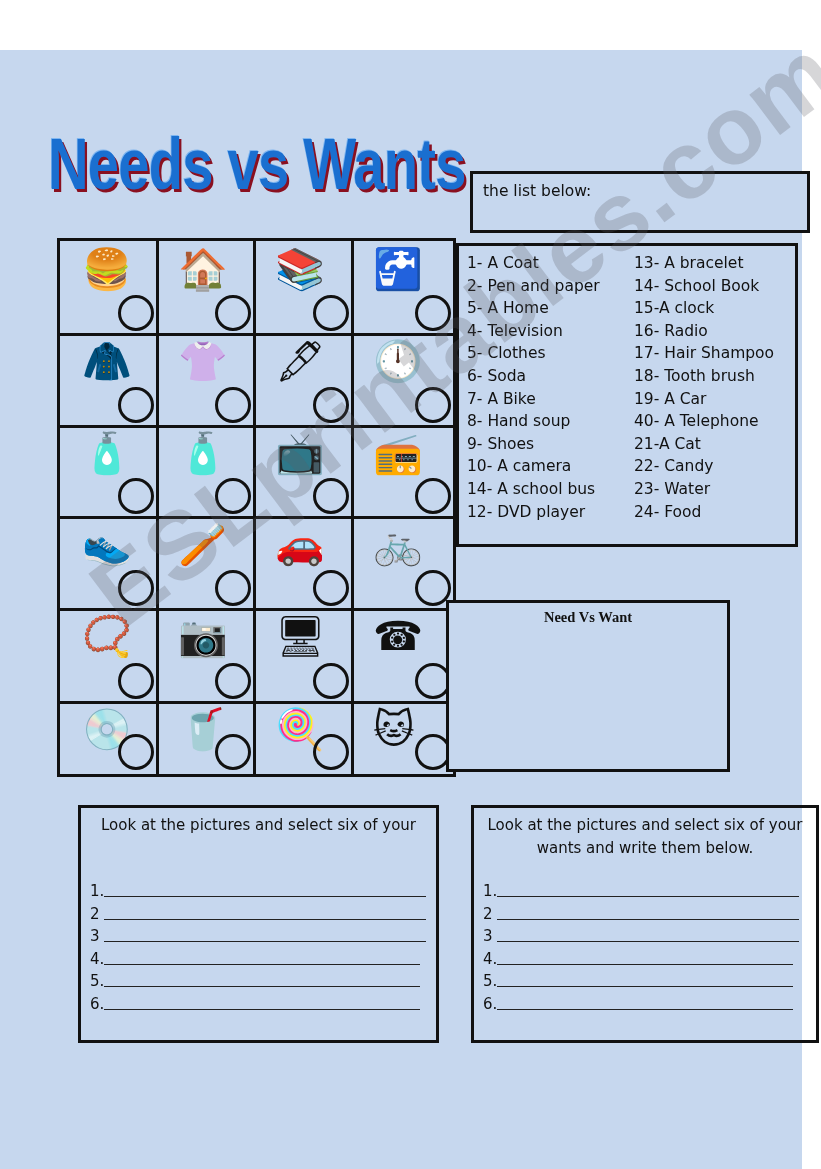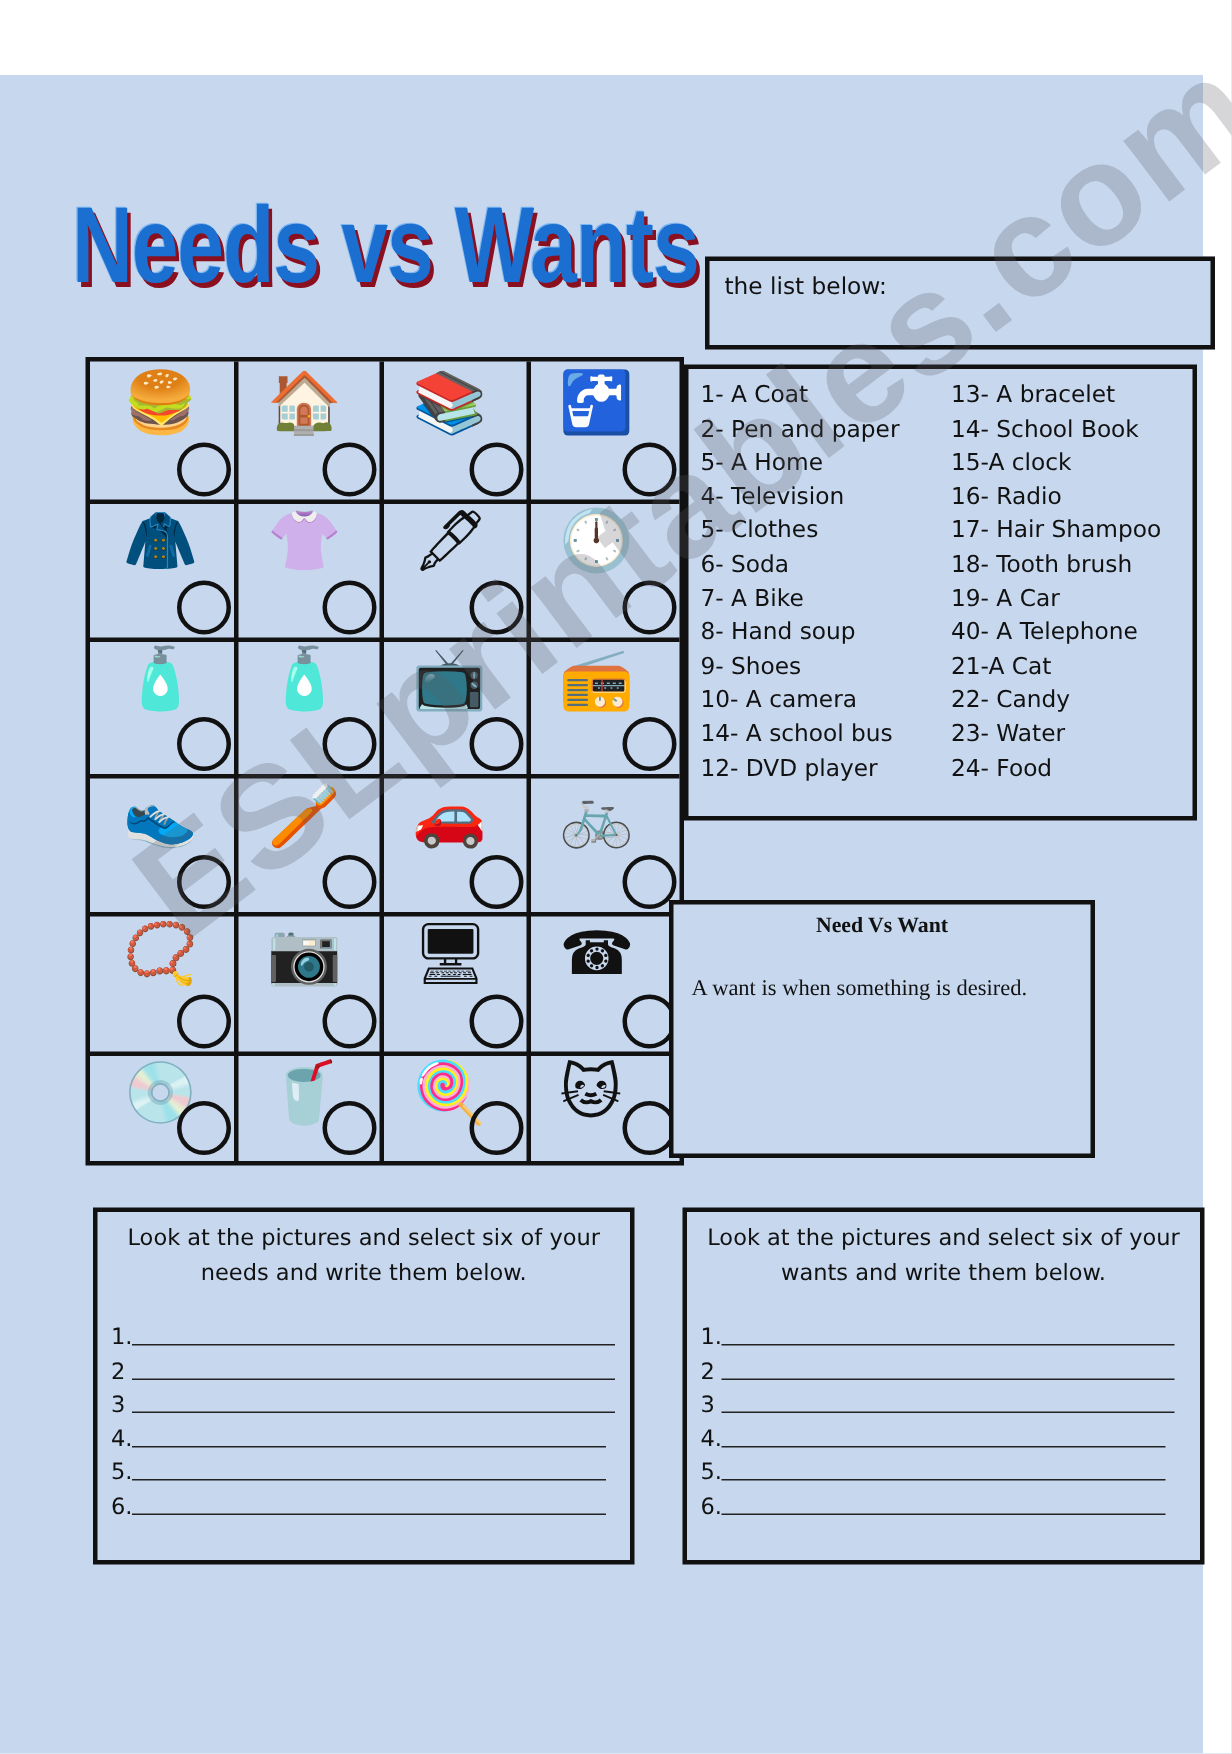--- a/index.html
+++ b/index.html
@@ -17,21 +17,21 @@
   .wl-col div { white-space:nowrap; }
   .defbox { left:446px; top:600px; width:284px; height:172px;font-family:Liberation Serif, serif; }
   .def-title { position:absolute; left:0; right:0; top:6px; text-align:center; font-weight:bold; font-size:14.5px; }
   .def-line { position:absolute; left:12px; font-size:15px; }
   .grid { position:absolute; left:57px; top:238px; width:399px; height:539px; border:3px solid #111; box-sizing:border-box; }
   .cell { position:absolute; box-sizing:border-box; }
   .vline { position:absolute; top:0; width:3px; height:100%; background:#111; }
   .hline { position:absolute; left:0; height:3px; width:100%; background:#111; }
   .circle { position:absolute; width:36px; height:36px; border:3px solid #111; border-radius:50%; box-sizing:border-box; }
   .pic { position:absolute; font-size:40px; line-height:1; }
-  .listbox { position:absolute; border:3px solid #111; box-sizing:border-box; }
+  .listbox { position:absolute; border:3px solid #111; box-sizing:border-box;margin-left:16px; }
   .lb-head { position:absolute; left:0; right:0; top:6px; text-align:center; font-size:15px; line-height:23px; }
   .lb-line { position:absolute; font-size:15px; }
   .lb-line .n { display:inline-block; }
   .lb-line .rule { position:absolute; bottom:3px; border-bottom:1.5px solid #222; }
   .wm { position:absolute; left:70px; top:560px; font-family:"Liberation Sans", sans-serif; font-weight:bold;
         font-size:96px; color:rgba(90,90,100,0.25); transform:rotate(-37deg); transform-origin:left top;
         white-space:nowrap; pointer-events:none; letter-spacing:2px; }
 </style>
 </head>
 <body>
@@ -177,27 +177,25 @@
     <div>40- A Telephone</div>
     <div>21-A Cat</div>
     <div>22- Candy</div>
     <div>23- Water</div>
     <div>24- Food</div>
   </div>
 </div>
 
 <div class="box defbox">
   <div class="def-title">Need Vs Want</div>
-  <div class="def-line" style="top:48px">A want is when something  is desired.</div>
 </div>
 
 <div class="listbox" style="left:62px; top:805px; width:361px; height:238px;">
   <div class="lb-head">
     <div>Look at the pictures and select six of your</div>
-    <div>needs and write them below.</div>
   </div>
   <div id="needs-lines">
       <div class="lb-line" style="left: 9px; top: 74px; width: 336px;"><span class="n">1.</span><span class="rule" style="left: 14px; width: 322px;"></span></div>
       <div class="lb-line" style="left: 9px; top: 96.6px; width: 336px;"><span class="n">2</span><span class="rule" style="left: 14px; width: 322px;"></span></div>
       <div class="lb-line" style="left: 9px; top: 119.2px; width: 336px;"><span class="n">3</span><span class="rule" style="left: 14px; width: 322px;"></span></div>
       <div class="lb-line" style="left: 9px; top: 141.8px; width: 336px;"><span class="n">4.</span><span class="rule" style="left: 14px; width: 316px;"></span></div>
       <div class="lb-line" style="left: 9px; top: 164.4px; width: 336px;"><span class="n">5.</span><span class="rule" style="left: 14px; width: 316px;"></span></div>
       <div class="lb-line" style="left: 9px; top: 187px; width: 336px;"><span class="n">6.</span><span class="rule" style="left: 14px; width: 316px;"></span></div>
     </div>
 </div>

